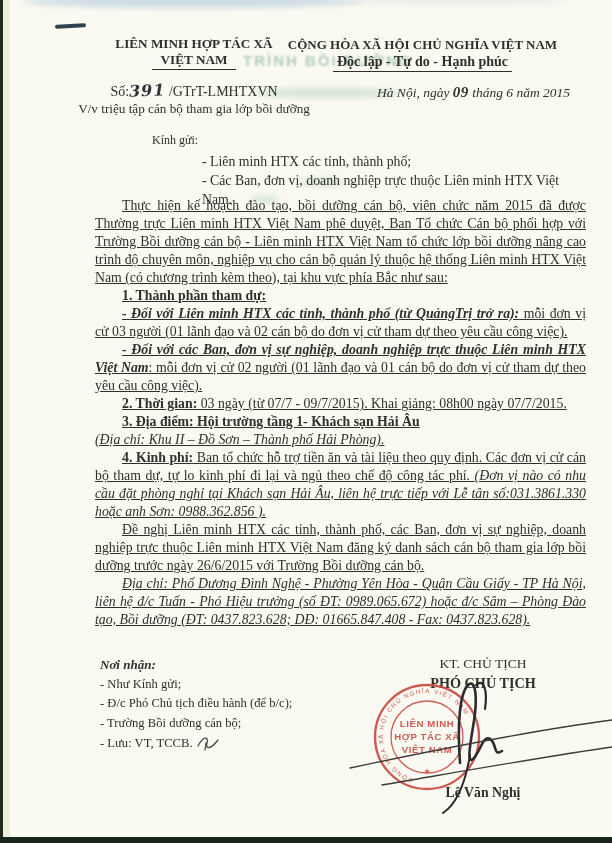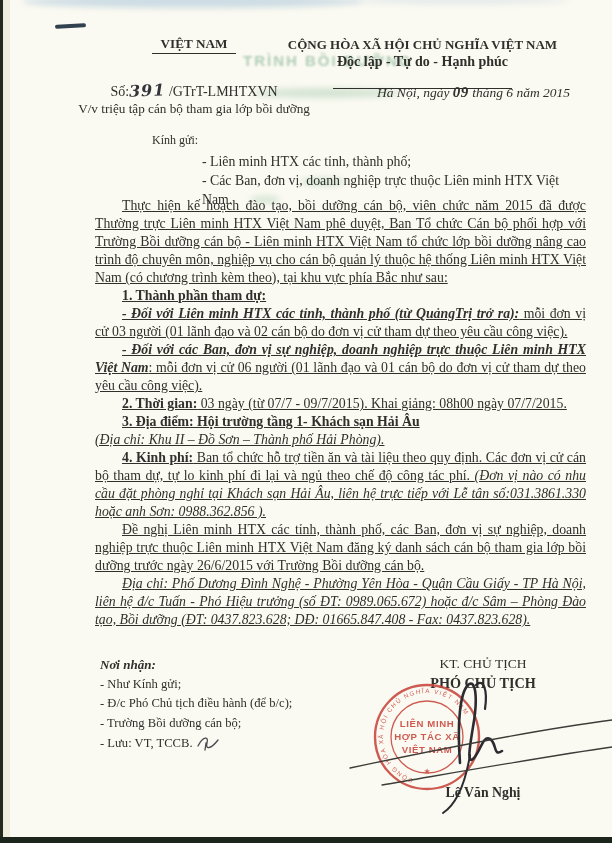--- a/index.html
+++ b/index.html
@@ -29,21 +29,21 @@
 
   .b{font-weight:bold}.i{font-style:italic}.bi{font-weight:bold;font-style:italic}
   p{margin:0;padding:0;}
 
   .hdr-left{position:absolute;left:38px;top:36px;width:312px;text-align:center;
     font-size:13.2px;font-weight:bold;line-height:16px;}
   .hdr-left .u{display:inline-block;border-bottom:1.4px solid #2f2f2b;padding:0 9px 1px 9px;}
   .hdr-right{position:absolute;left:275px;top:36px;width:295px;text-align:center;line-height:17px;}
   .hdr-right .l1{font-size:13px;font-weight:bold;}
   .hdr-right .l2{font-size:14px;font-weight:bold;}
-  .hdr-right .u{display:inline-block;border-bottom:1.4px solid #2f2f2b;padding:0 4px 18px 4px;}
+  .hdr-right .u{display:inline-block;border-bottom:1.4px solid #2f2f2b;padding:0 4px 1px 4px;}
   .num-block{position:absolute;left:38px;top:82px;width:312px;text-align:center;line-height:17px;}
   .num-line{font-size:14px;}
   .hand{font-family:"DejaVu Serif",serif;font-style:italic;font-weight:600;font-size:16px;
     letter-spacing:1px;color:#34343c;display:inline-block;transform:rotate(-2deg);}
   .subject{font-size:13.2px;}
   .date-line{position:absolute;left:330px;top:84px;width:240px;text-align:right;
     font-size:13.5px;font-style:italic;}
   .hand2{font-size:15px;font-weight:600;letter-spacing:.5px;}
 
   .salutation{position:absolute;left:152px;top:133px;font-size:12px;}
@@ -76,20 +76,21 @@
   <div class="edge-bottom"></div>
   <div class="smudge-blue1"></div>
   <div class="smudge-blue2"></div>
   <div class="dash-mark"></div>
   <div class="wm1">TRÌNH BỒI DƯỠNG</div>
   <div class="wm-blob wmb1"></div>
   <div class="wm-blob wmb2"></div>
   <div class="wm-blob wmb3"></div>
 
   <div class="hdr-left">
+    <div>LIÊN MINH HỢP TÁC XÃ</div>
     <div><span class="u">VIỆT NAM</span></div>
   </div>
 
   <div class="hdr-right">
     <div class="l1">CỘNG HÒA XÃ HỘI CHỦ NGHĨA VIỆT NAM</div>
     <div class="l2"><span class="u">Độc lập - Tự do - Hạnh phúc</span></div>
   </div>
 
   <div class="num-block">
     <div class="num-line"><span>Số:</span><span class="hand">391</span><span> /GTrT-LMHTXVN</span></div>
@@ -101,21 +102,21 @@
   <div class="salutation">Kính gửi:</div>
   <div class="recipients">
     <div>- Liên minh HTX các tỉnh, thành phố;</div>
     <div>- Các Ban, đơn vị, doanh nghiệp trực thuộc Liên minh HTX Việt Nam.</div>
   </div>
 
   <div class="body-flow">
     <p class="ind">Thực hiện kế hoạch đào tạo, bồi dưỡng cán bộ, viên chức năm 2015 đã được Thường trực Liên minh HTX Việt Nam phê duyệt, Ban Tổ chức Cán bộ phối hợp với Trường Bồi dưỡng cán bộ - Liên minh HTX Việt Nam tổ chức lớp bồi dưỡng nâng cao trình độ chuyên môn, nghiệp vụ cho cán bộ quản lý thuộc hệ thống Liên minh HTX Việt Nam (có chương trình kèm theo), tại khu vực phía Bắc như sau:</p>
     <p class="ind b">1. Thành phần tham dự:</p>
     <p class="ind"><span class="bi">- Đối với Liên minh HTX các tỉnh, thành phố (từ QuảngTrị trở ra):</span><span> mỗi đơn vị cử 03 người (01 lãnh đạo và 02 cán bộ do đơn vị cử tham dự theo yêu cầu công việc).</span></p>
-    <p class="ind"><span class="bi">- Đối với các Ban, đơn vị sự nghiệp, doanh nghiệp trực thuộc Liên minh HTX Việt Nam</span><span>: mỗi đơn vị cử 06 người (01 lãnh đạo và 01 cán bộ do đơn vị cử tham dự theo yêu cầu công việc).</span></p>
+    <p class="ind"><span class="bi">- Đối với các Ban, đơn vị sự nghiệp, doanh nghiệp trực thuộc Liên minh HTX Việt Nam</span><span>: mỗi đơn vị cử 02 người (01 lãnh đạo và 01 cán bộ do đơn vị cử tham dự theo yêu cầu công việc).</span></p>
     <p class="ind"><span class="b">2. Thời gian:</span><span> 03 ngày (từ 07/7 - 09/7/2015). Khai giảng: 08h00 ngày 07/7/2015.</span></p>
     <p class="ind b">3. Địa điểm: Hội trường tầng 1- Khách sạn Hải Âu</p>
     <p class="i">(Địa chỉ: Khu II – Đồ Sơn – Thành phố Hải Phòng).</p>
     <p class="ind"><span class="b">4. Kinh phí:</span><span> Ban tổ chức hỗ trợ tiền ăn và tài liệu theo quy định. Các đơn vị cử cán bộ tham dự, tự lo kinh phí đi lại và ngủ theo chế độ công tác phí. </span><span class="i">(Đơn vị nào có nhu cầu đặt phòng nghỉ tại Khách sạn Hải Âu, liên hệ trực tiếp với Lễ tân số:031.3861.330 hoặc anh Sơn: 0988.362.856 ).</span></p>
     <p class="ind">Đề nghị Liên minh HTX các tỉnh, thành phố, các Ban, đơn vị sự nghiệp, doanh nghiệp trực thuộc Liên minh HTX Việt Nam đăng ký danh sách cán bộ tham gia lớp bồi dưỡng trước ngày 26/6/2015 với Trường Bồi dưỡng cán bộ.</p>
     <p class="ind i">Địa chỉ: Phố Dương Đình Nghệ - Phường Yên Hòa - Quận Cầu Giấy - TP Hà Nội, liên hệ đ/c Tuấn - Phó Hiệu trưởng (số ĐT: 0989.065.672) hoặc đ/c Sâm – Phòng Đào tạo, Bồi dưỡng (ĐT: 0437.823.628; DĐ: 01665.847.408 - Fax: 0437.823.628).</p>
   </div>
 
   <div class="footer-left">
     <div class="noi-nhan">Nơi nhận:</div>

